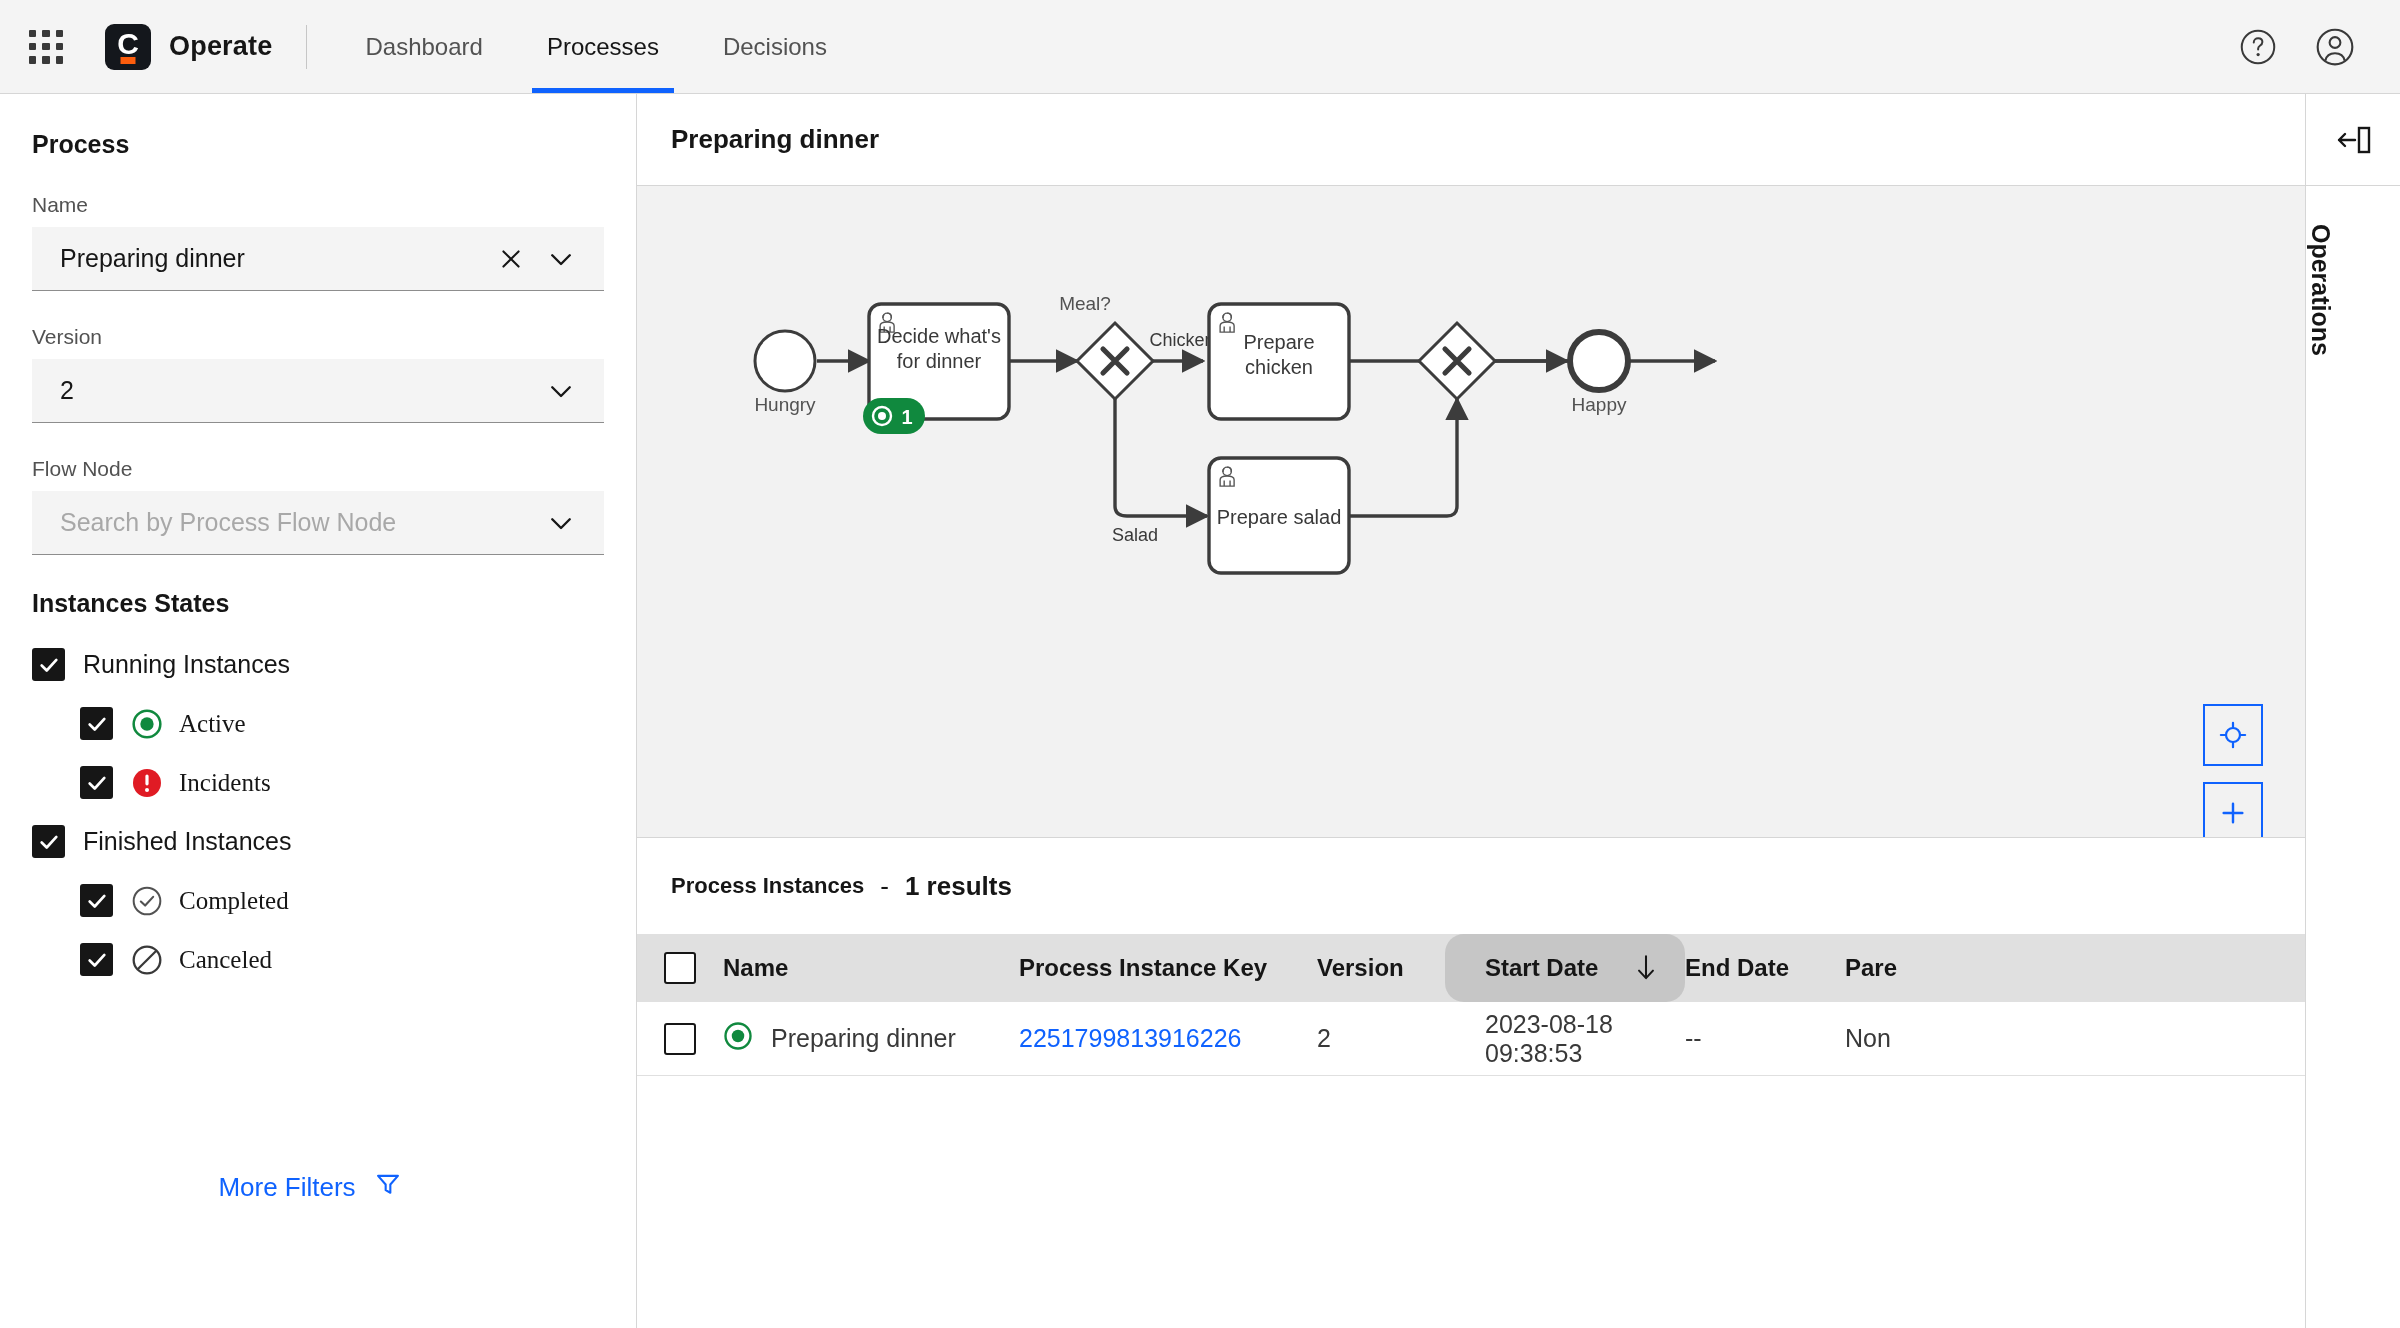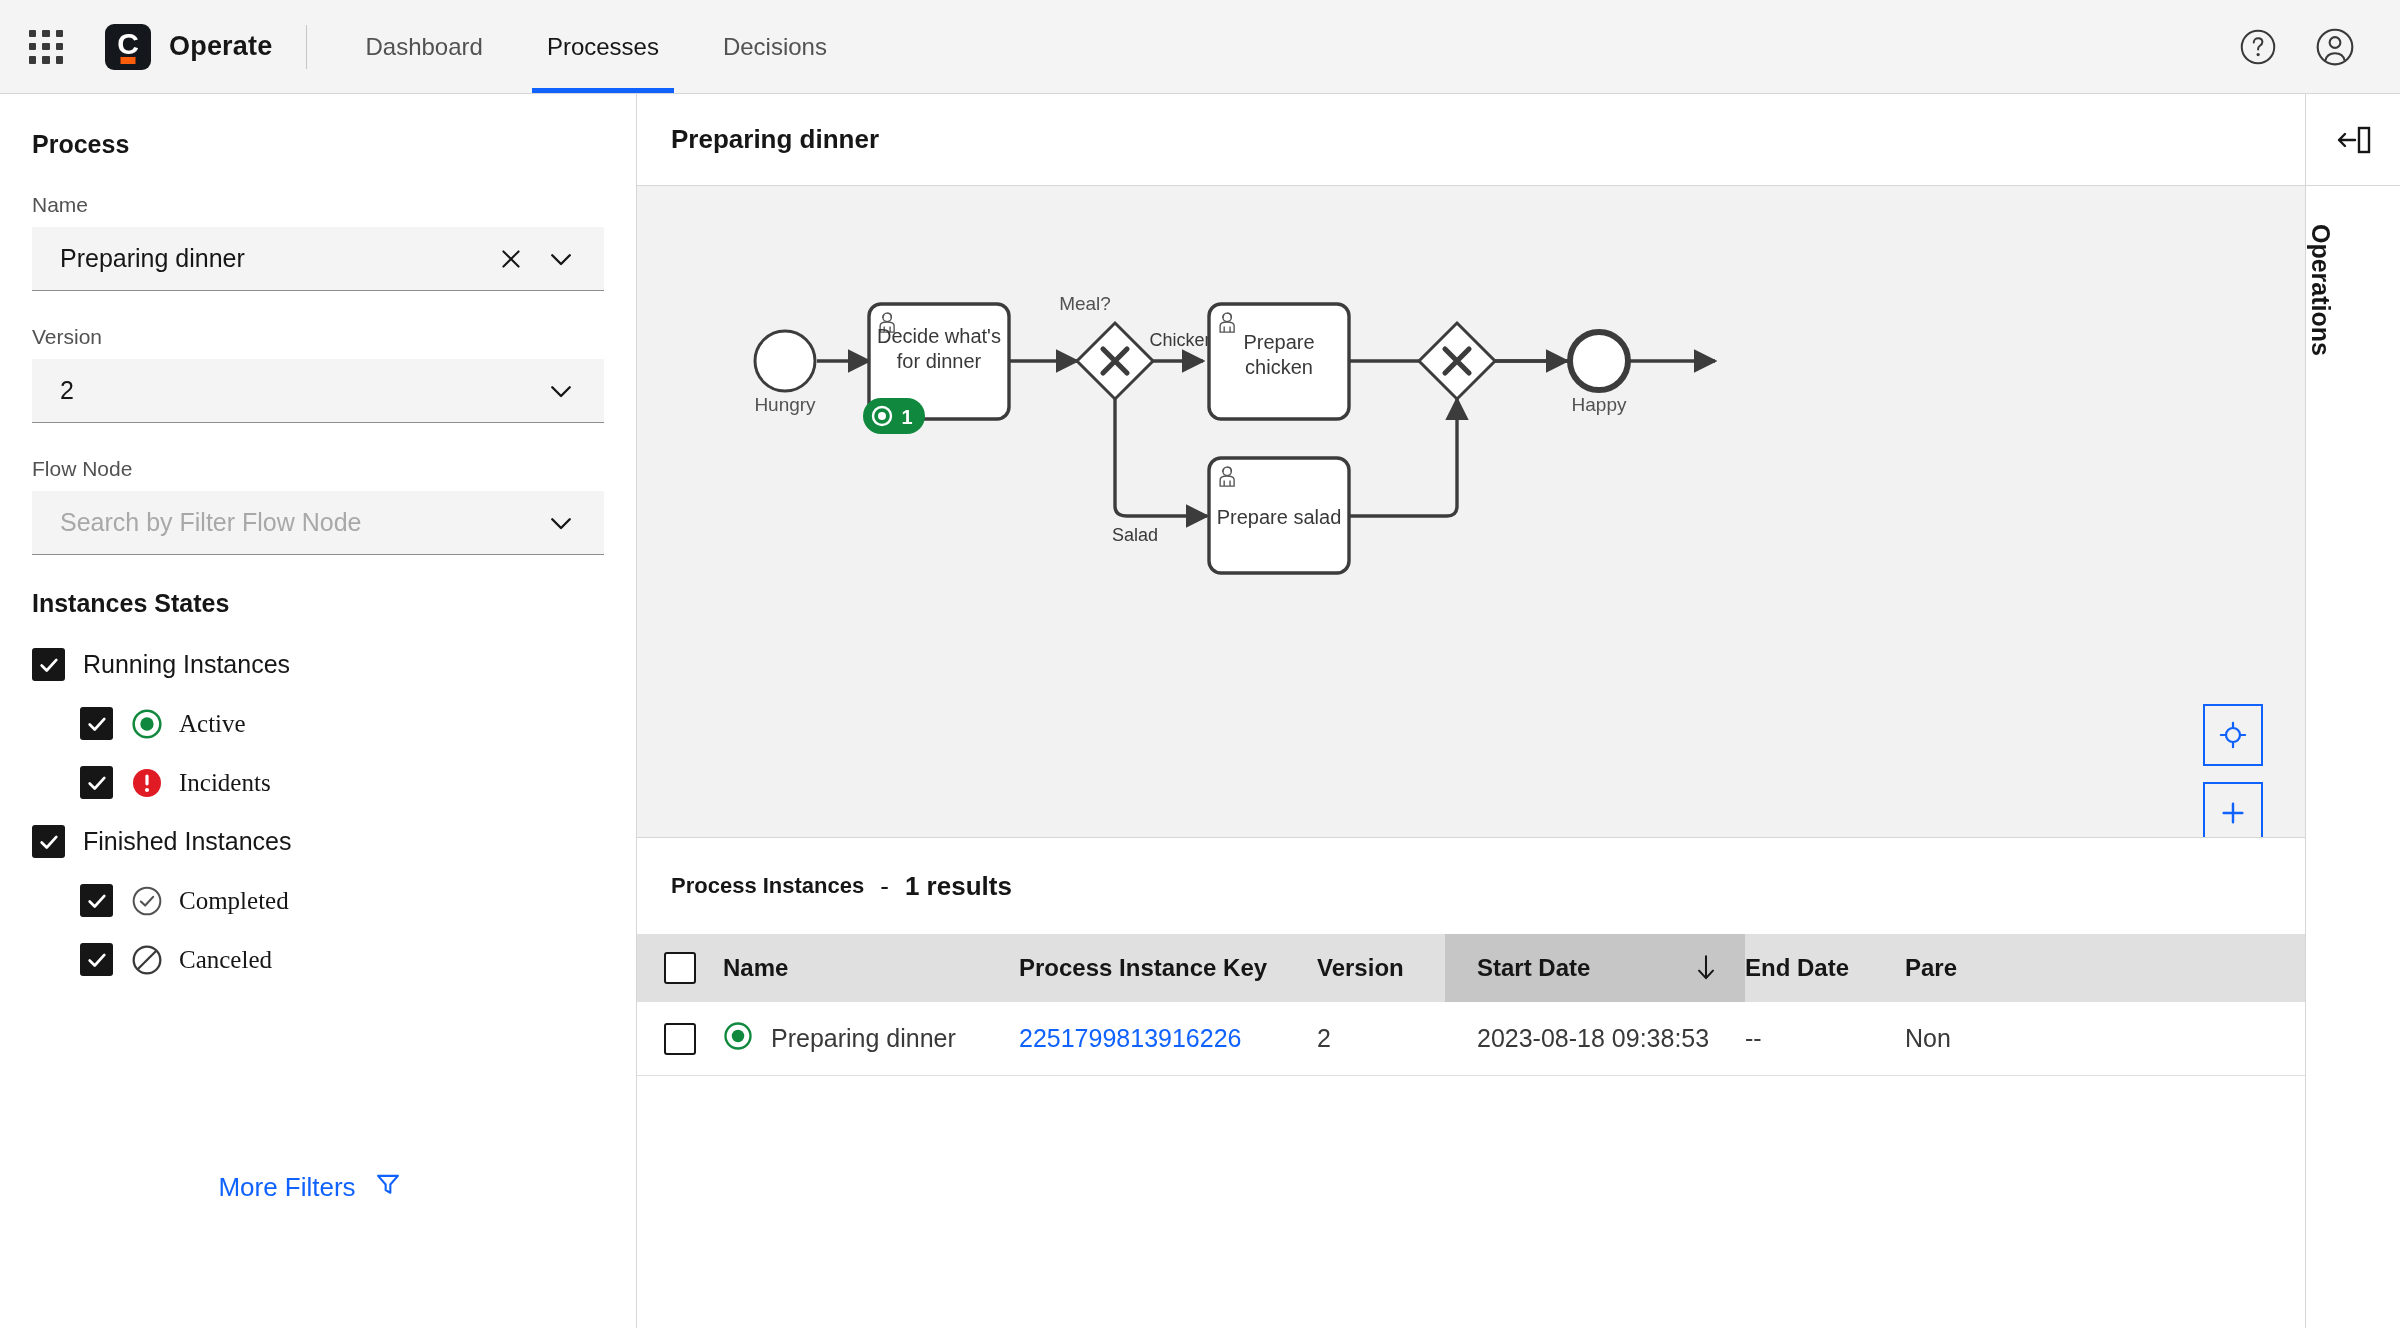--- a/index.html
+++ b/index.html
@@ -146,21 +146,21 @@
   .tbl-row {
     height: 74px; display: flex; align-items: center; background: #fff;
     border-bottom: 1px solid #e0e0e0;
   }
   .tbl-row .cell { font-size: 25px; color: #393939; }
   .cell { display: flex; align-items: center; }
   .c-check { width: 86px; justify-content: center; flex: none; }
   .c-name  { width: 296px; flex: none; padding-left: 0; }
   .c-key   { width: 298px; flex: none; }
   .c-ver   { width: 128px; flex: none; }
-  .c-start { width: 300px; flex: none; padding-left: 32px; }
+  .c-start { width: 240px; flex: none; padding-left: 40px; border-radius: 19px; }
   .c-end   { width: 160px; flex: none; }
   .c-par   { width: 200px; flex: none; }
   .row-chk {
     width: 32px; height: 32px; border: 2px solid #161616; border-radius: 3px;
     background: #fff; cursor: pointer;
   }
   .key-link { color: #0f62fe; cursor: pointer; }
   .name-cell-inner { display: flex; align-items: center; gap: 18px; }
   .sort-arrow { margin-left: auto; padding-right: 26px; display:flex; cursor:pointer; }
 
@@ -259,21 +259,21 @@
         <div class="act">
           <svg width="30" height="30" viewBox="0 0 24 24">
               <path d="M5 9 L12 16 L19 9" fill="none" stroke="#161616" stroke-width="1.9" stroke-linecap="round" stroke-linejoin="round"></path>
             </svg>
         </div>
       </div>
     </div>
 
     <div class="field-label">Flow Node</div>
     <div class="text-input">
-      <div class="val placeholder">Search by Filter Flow Node</div>
+      <div class="val placeholder">Search by Process Flow Node</div>
       <div class="ti-actions">
         <div class="act">
           <svg width="30" height="30" viewBox="0 0 24 24">
               <path d="M5 9 L12 16 L19 9" fill="none" stroke="#161616" stroke-width="1.9" stroke-linecap="round" stroke-linejoin="round"></path>
             </svg>
         </div>
       </div>
     </div>
 
     <div class="states-title">Instances States</div>

